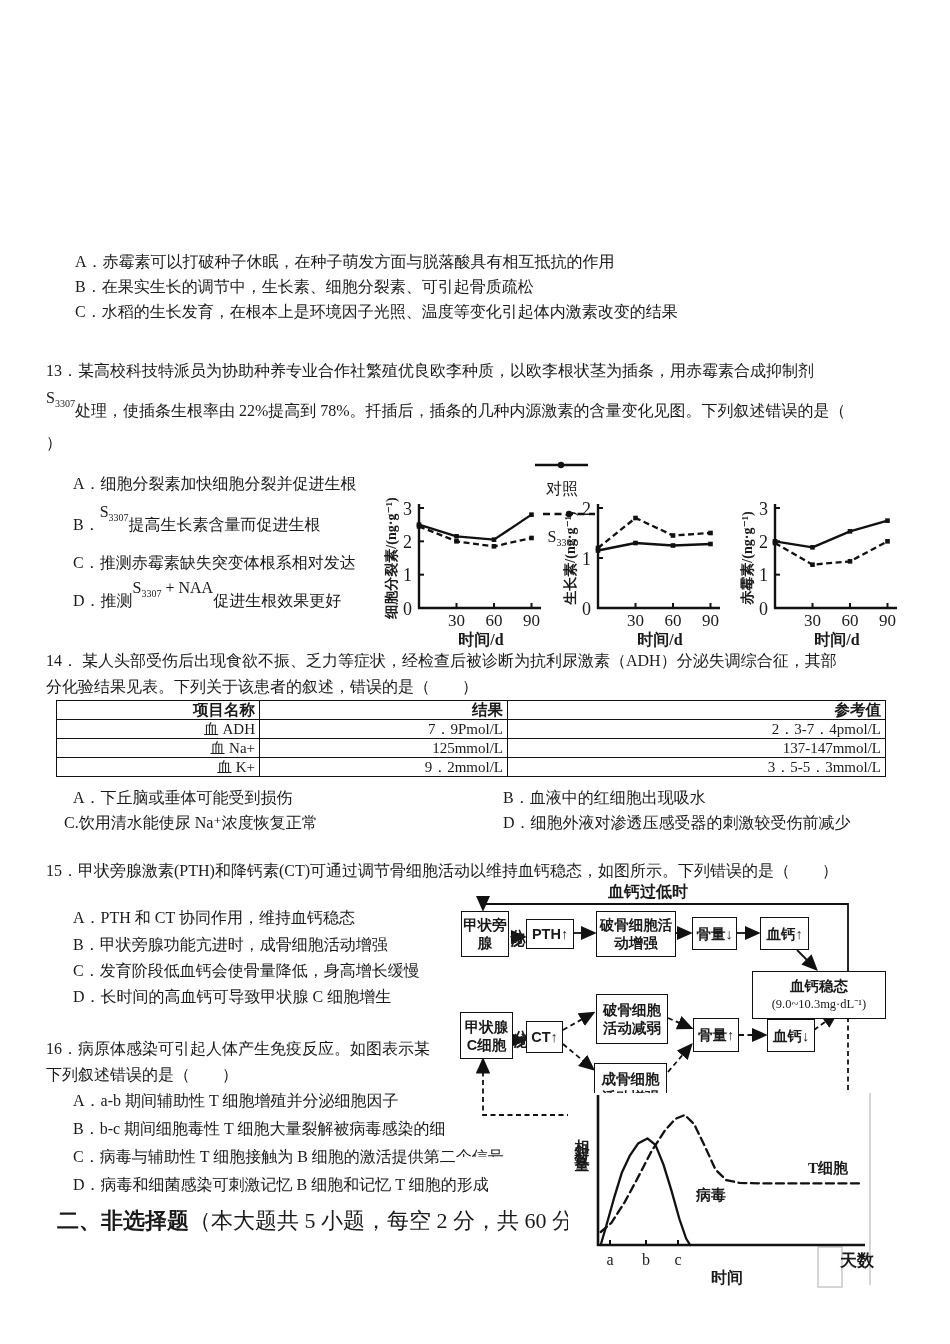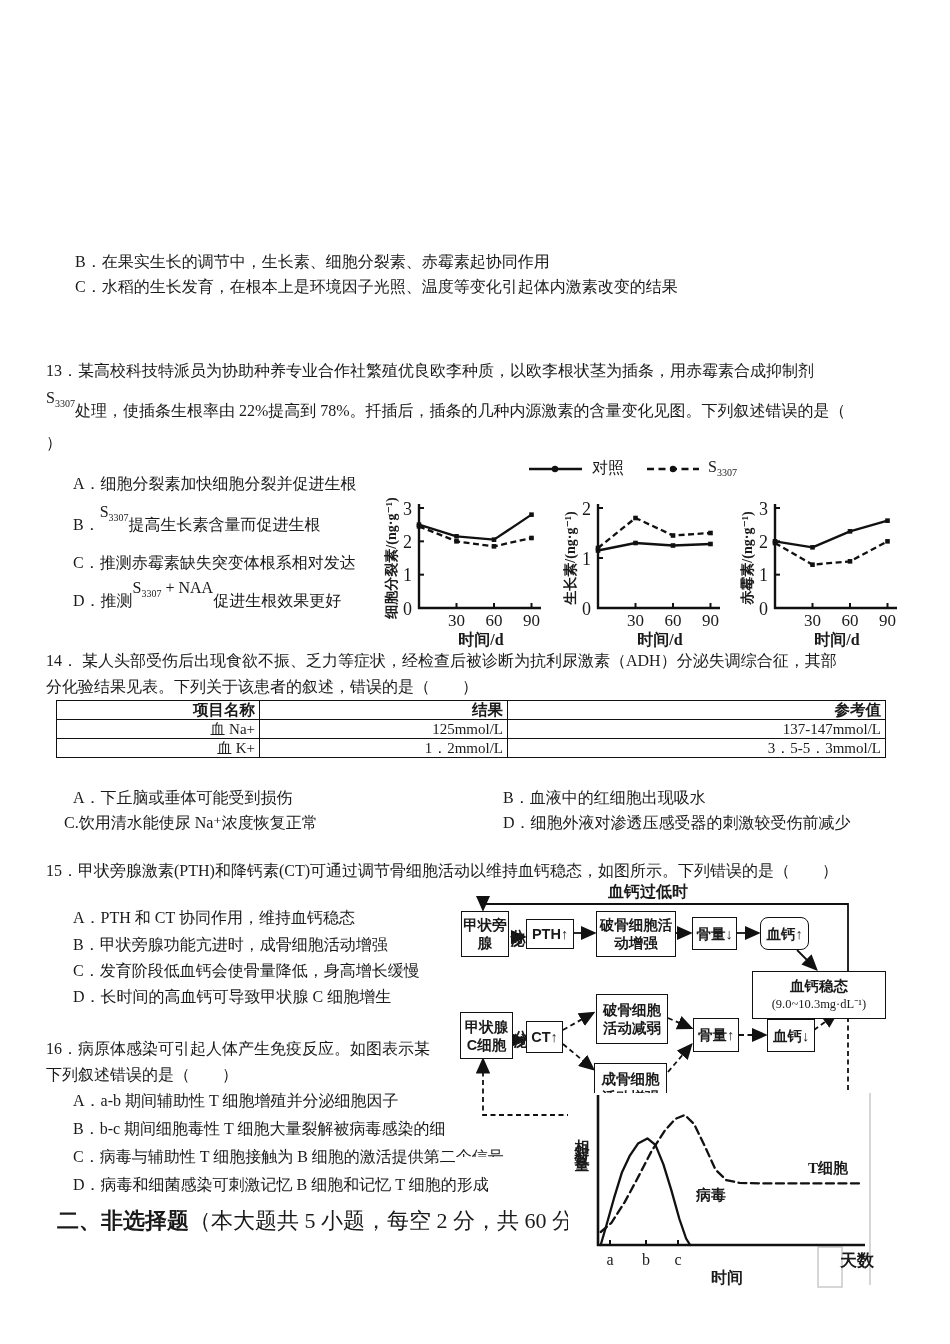--- a/index.html
+++ b/index.html
@@ -31,33 +31,34 @@
   
   table.lab{border-collapse:collapse;font-size:15px;}
   table.lab th,table.lab td{
     border:1.6px solid #111;text-align:right;height:18px;padding:0 4px;line-height:18px;
   }
   table.lab th{font-weight:bold;font-size:15.5px;}
   
   .clip-top{display:inline-block;height:13px;overflow:hidden;vertical-align:top;}
   
   svg text{font-family:"Liberation Serif","DejaVu Serif",serif;fill:#1a1a1a;}
-  .legend{display:flex;align-items:center;gap:7px;font-size:16px;z-index:2;}
+  .legend{display:flex;align-items:center;gap:7px;font-size:16px;z-index:2;flex-direction:column;}
   #immune-wrap{position:absolute;left:568px;top:1093px;width:312px;height:200px;background:#fff;z-index:3;}
   #immune-ylabel{
     position:absolute;left:4px;top:34px;writing-mode:vertical-rl;letter-spacing:6px;
     font-family:"Liberation Sans","DejaVu Sans",sans-serif;font-weight:bold;font-size:15px;
   }
   #diagram-lines{position:absolute;left:450px;top:880px;z-index:1;pointer-events:none;}
 </style>
 </head>
 <body>
 
 <div class="abs txt" style="left:75px;top:249px;">
-  <div>B．在果实生长的调节中，生长素、细胞分裂素、赤霉素起协同作用</div>
+  <div>A．赤霉素可以打破种子休眠，在种子萌发方面与脱落酸具有相互抵抗的作用</div>
+  <div>B．在果实生长的调节中，生长素、细胞分裂素、可引起骨质疏松</div>
   <div>C．水稻的生长发育，在根本上是环境因子光照、温度等变化引起体内激素改变的结果</div>
 </div>
 
 <div class="abs txt" style="left:46px;top:358px;">13．某高校科技特派员为协助种养专业合作社繁殖优良欧李种质，以欧李根状茎为插条，用赤霉素合成抑制剂</div>
 <div class="abs txt" style="left:46px;top:398px;">
   <span class="raised"><span>S</span><sub>3307</sub></span><span>处理，使插条生根率由 22%提高到 78%。扦插后，插条的几种内源激素的含量变化见图。下列叙述错误的是（</span>
 </div>
 <div class="abs txt" style="left:46px;top:430px;">）</div>
 
 <div class="abs txt" style="left:73px;top:471px;">A．细胞分裂素加快细胞分裂并促进生根</div>
@@ -182,27 +183,32 @@
     </colgroup>
   <thead>
       <tr>
         <th>项目名称</th>
         <th>结果</th>
         <th>参考值</th>
       </tr>
     </thead>
   <tbody>
       <tr>
+        <td>血 ADH</td>
+        <td>7．9Pmol/L</td>
+        <td>2．3-7．4pmol/L</td>
+      </tr>
+      <tr>
         <td>血 Na+</td>
         <td>125mmol/L</td>
         <td>137-147mmol/L</td>
       </tr>
       <tr>
         <td>血 K+</td>
-        <td>1．2mmol/L</td>
+        <td>9．2mmol/L</td>
         <td>3．5-5．3mmol/L</td>
       </tr>
     </tbody>
 </table>
 
 <div class="abs txt" style="left:73px;top:785px;">A．下丘脑或垂体可能受到损伤</div>
 <div class="abs txt" style="left:503px;top:785px;">B．血液中的红细胞出现吸水</div>
 <div class="abs txt" style="left:64px;top:810px;">C.饮用清水能使尿 Na⁺浓度恢复正常</div>
 <div class="abs txt" style="left:503px;top:810px;">D．细胞外液对渗透压感受器的刺激较受伤前减少</div>
 
@@ -237,21 +243,21 @@
 
   <path d="M398,137 L398,235 L33,235 L33,180" fill="none" stroke="#111" stroke-width="1.8" stroke-dasharray="5,3.5" marker-end="url(#arw)"></path>
 </svg>
 
 <div class="dlabel" style="left:608px;top:882px;font-size:16px;">血钙过低时</div>
 <div class="dbox" style="left:461px;top:911px;width:46px;height:44px;">甲状旁腺</div>
 <div class="dlabel vtext" style="left:508px;top:917px;">分泌</div>
 <div class="dbox" style="left:526px;top:919px;width:46px;height:28px;">PTH↑</div>
 <div class="dbox" style="left:596px;top:911px;width:78px;height:44px;">破骨细胞活动增强</div>
 <div class="dbox" style="left:692px;top:917px;width:43px;height:31px;">骨量↓</div>
-<div class="dbox" style="left:760px;top:917px;width:47px;height:31px;border-radius:8px;">血钙↑</div>
+<div class="dbox" style="left:760px;top:917px;width:47px;height:31px;">血钙↑</div>
 <div class="dbox" style="left:752px;top:971px;width:132px;height:46px;flex-direction:column;">
   <div>血钙稳态</div>
   <div class="homeo-range">(9.0~10.3mg·dL⁻¹)</div>
 </div>
 <div class="dbox" style="left:460px;top:1012px;width:51px;height:45px;">甲状腺C细胞</div>
 <div class="dlabel vtext" style="left:511px;top:1018px;">分泌</div>
 <div class="dbox" style="left:526px;top:1021px;width:35px;height:30px;">CT↑</div>
 <div class="dbox" style="left:596px;top:994px;width:70px;height:48px;">破骨细胞活动减弱</div>
 <div class="dbox" style="left:594px;top:1063px;width:71px;height:47px;">成骨细胞活动增强</div>
 <div class="dbox" style="left:693px;top:1018px;width:44px;height:32px;">骨量↑</div>

